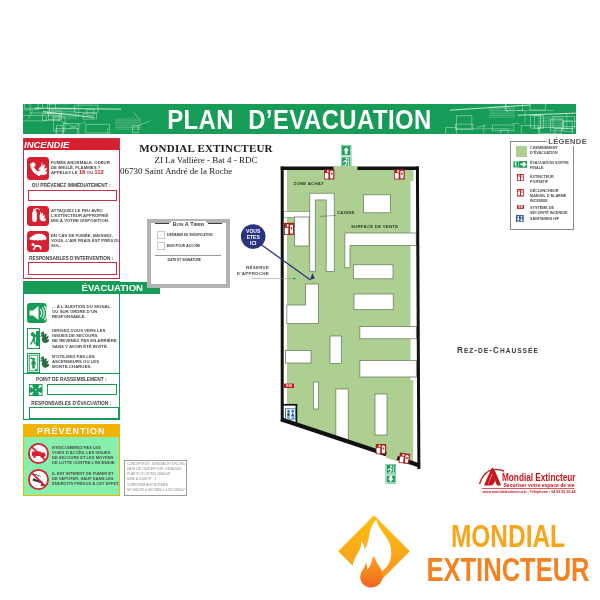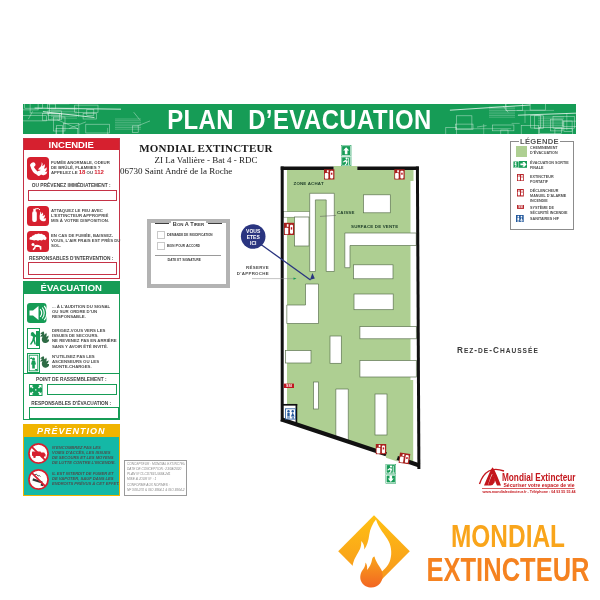--- a/index.html
+++ b/index.html
@@ -101,21 +101,21 @@
       <line x1="515.0" y1="23.2" x2="541.0" y2="23.2" stroke-width="0.45" opacity="0.55"></line>
     </g>
     <rect x="127" y="0" width="295" height="30" fill="#169c56"></rect>
   </svg>
 </div>
 
 <div class="abs" style="left:23px;top:104.6px;width:553px;text-align:center;color:#fff;font-size:27px;font-weight:bold;letter-spacing:0.5px;transform:scaleX(0.885);">PLAN&nbsp; D’EVACUATION</div>
 
 <div class="abs" style="left:23px;top:137.5px;width:94.5px;height:139px;border:1px solid #c53246;background:#fff;">
 
-  <div class="abs" style="left:0;top:0;width:100%;height:11.5px;background:#d6202f;color:#fff;text-align:center;font-weight:bold;font-size:9.5px;line-height:11.5px;">INCENDIE</div>
+  <div class="abs" style="left:0;top:0;width:100%;height:11.5px;background:#d6202f;color:#fff;text-align:left;font-weight:bold;font-size:9.5px;line-height:11.5px;font-style:italic;">INCENDIE</div>
 
   <svg class="abs" style="left:2.5px;top:18px" width="22" height="23" viewBox="0 0 22 23">
     <rect x="0" y="0" width="22" height="23" rx="3.5" fill="#d6202f"></rect>
     <g transform="rotate(-38 9 12)">
         <rect x="6.2" y="4.5" width="5.6" height="4.6" rx="2.2" fill="#fff"></rect>
         <rect x="6.2" y="15" width="5.6" height="4.6" rx="2.2" fill="#fff"></rect>
         <path d="M6.2 6.8 q-2.4 5.2 0 10.4 h3 q-1.8-5.2 0-10.4 z" fill="#fff"></path>
       </g>
     <path d="M14.8 5 q1.6 2 0.4 4.2 q1.8-0.6 2.4-2.2 q1.2 2.6-0.6 4.8 q2-0.4 2.8-1.6 q0.4 3-1.8 4.6 q1.6 0.2 2.4-0.6 q-0.2 2.8-3 3.8 q-2.6 0.8-4-1.2 q-1.2-2 0-4.4 q-1.2 0-2 0.8 q-0.2-2 1.6-3 q1.6-0.8 1.8-5.2 z" fill="#fff"></path>
   </svg>
@@ -147,21 +147,21 @@
 
   <div class="abs sbtxt nw" style="left:27px;top:94px;width:66px;font-size:4.3px;line-height:5.2px;">En cas de fumée, baissez-<br>vous, l’air frais est près du<br>sol.</div>
 
   <div class="abs sbtxt" style="left:0;top:117px;width:100%;text-align:center;font-size:4.8px;color:#3f3f3f;">Responsables d’intervention :</div>
 
   <div class="abs" style="left:4px;top:123.5px;width:87px;height:11px;border:1px solid #c53246;"></div>
 </div>
 
 <div class="abs" style="left:23px;top:280.5px;width:94.5px;height:137px;border:1px solid #169c56;background:#fff;">
 
-  <div class="abs" style="left:0;top:0;width:100%;height:12.5px;background:#169c56;color:#fff;text-align:center;font-weight:bold;font-size:9.5px;line-height:12.5px;">ÉVACUATION</div>
+  <div class="abs" style="left:0;top:0;width:100%;height:12.5px;background:#169c56;color:#fff;text-align:center;font-weight:bold;font-size:9.5px;line-height:12.5px;padding-left:41px;">ÉVACUATION</div>
 
   <svg class="abs" style="left:3px;top:21.5px" width="19.5" height="20" viewBox="0 0 19.5 20">
     <rect x="0" y="0" width="19.5" height="20" rx="3" fill="#169c56"></rect>
     <rect x="2.5" y="7.5" width="3.5" height="5" fill="#fff"></rect>
     <path d="M6 7.5 l5.5-4.5 v14 l-5.5-4.5 z" fill="#fff"></path>
     <path d="M13.2 6.2 a6 6 0 0 1 0 7.6 M15.2 4.5 a8.5 8.5 0 0 1 0 11 M17.2 2.9 a11 11 0 0 1 0 14.2" stroke="#fff" stroke-width="1.1" fill="none"></path>
   </svg>
 
   <div class="abs sbtxt nw" style="left:28px;top:22.5px;width:64px;font-size:4.3px;line-height:5.2px;">... À l’audition du signal<br>ou sur ordre d’un<br>responsable.</div>
 
@@ -199,21 +199,21 @@
     <path d="M12.5 11 h-3 l1-1 l-1.5-1.5 l1-1 L11.5 9 l1-1 z" fill="#fff"></path>
   </svg>
 
   <div class="abs" style="left:23px;top:102.5px;width:68px;height:9px;border:1px solid #169c56;"></div>
 
   <div class="abs sbtxt" style="left:0;top:119px;width:100%;text-align:center;font-size:4.8px;color:#3f3f3f;">Responsables d’évacuation :</div>
 
   <div class="abs" style="left:4.5px;top:125px;width:88px;height:10.5px;border:1px solid #169c56;"></div>
 </div>
 
-<div class="abs" style="left:23px;top:424px;width:94.5px;height:69.5px;border:1px solid #f0b400;background:#14b8a6;font-style:italic;">
+<div class="abs" style="left:23px;top:424px;width:94.5px;height:69.5px;border:1px solid #f0b400;background:#86efac;">
 
   <div class="abs" style="left:0;top:0;width:100%;height:12px;background:#f0b400;color:#fff;text-align:center;font-weight:bold;font-size:9px;line-height:12px;letter-spacing:1px;">PRÉVENTION</div>
 
   <svg class="abs" style="left:4px;top:18px" width="21" height="21" viewBox="0 0 21 21">
     <circle cx="10.5" cy="10.5" r="9.6" fill="#fff" stroke="#d6202f" stroke-width="1.8"></circle>
     <rect x="4" y="8.5" width="9" height="4.5" rx="0.8" fill="#d6202f"></rect>
     <path d="M13 9.5 h3.2 l1.3 2 v2 h-4.5 z" fill="#d6202f"></path>
     <circle cx="6.5" cy="13.8" r="1.3" fill="#d6202f"></circle>
       <circle cx="14.8" cy="13.8" r="1.3" fill="#d6202f"></circle>
     <line x1="3.8" y1="3.8" x2="17.2" y2="17.2" stroke="#d6202f" stroke-width="1.8"></line>
@@ -304,21 +304,21 @@
       <rect x="1.4" y="2.9" width="1.8" height="2.5" fill="#fff"></rect>
       <rect x="1.55" y="5.5" width="0.6" height="1.7" fill="#fff"></rect>
       <rect x="2.5" y="5.5" width="0.6" height="1.7" fill="#fff"></rect>
     <circle cx="5.5" cy="1.7" r="0.85" fill="#fff"></circle>
       <path d="M5.5 2.7 l1.4 3 h-2.8 z" fill="#fff"></path>
       <rect x="4.85" y="5.8" width="0.55" height="1.5" fill="#fff"></rect>
       <rect x="5.7" y="5.8" width="0.55" height="1.5" fill="#fff"></rect>
   </svg>
   <div class="abs sbtxt" style="left:19.6px;top:75.3px;width:42px;font-size:3.7px;line-height:5px;color:#4d4d4d;">Sanitaires H/F</div>
 
-  <div class="abs" style="left:8px;top:-3.6px;width:100%;text-align:left;font-size:7.6px;line-height:7.6px;"><span style="background:#fff;padding:0 1.5px;font-weight:bold;color:#555;letter-spacing:0.3px;">LÉGENDE</span></div>
+  <div class="abs" style="left:16px;top:-3.6px;width:100%;text-align:right;font-size:7.6px;line-height:7.6px;"><span style="background:#fff;padding:0 1.5px;font-weight:bold;color:#555;letter-spacing:0.3px;">LÉGENDE</span></div>
 </div>
 
 <div class="abs" style="left:457px;top:345.6px;font-size:8.2px;font-weight:bold;color:#3a3a3a;letter-spacing:1px;">R<span style="font-size:6.6px;">EZ</span>-<span style="font-size:6.6px;">DE</span>-C<span style="font-size:6.6px;">HAUSSÉE</span></div>
 
 <svg class="abs" style="left:0;top:0" width="600" height="600" viewBox="0 0 600 600">
   <defs>
     <linearGradient id="lg" x1="0" y1="0" x2="0" y2="1">
       <stop offset="0" stop-color="#ffc113"></stop>
         <stop offset="1" stop-color="#f6921e"></stop>
     </linearGradient>

